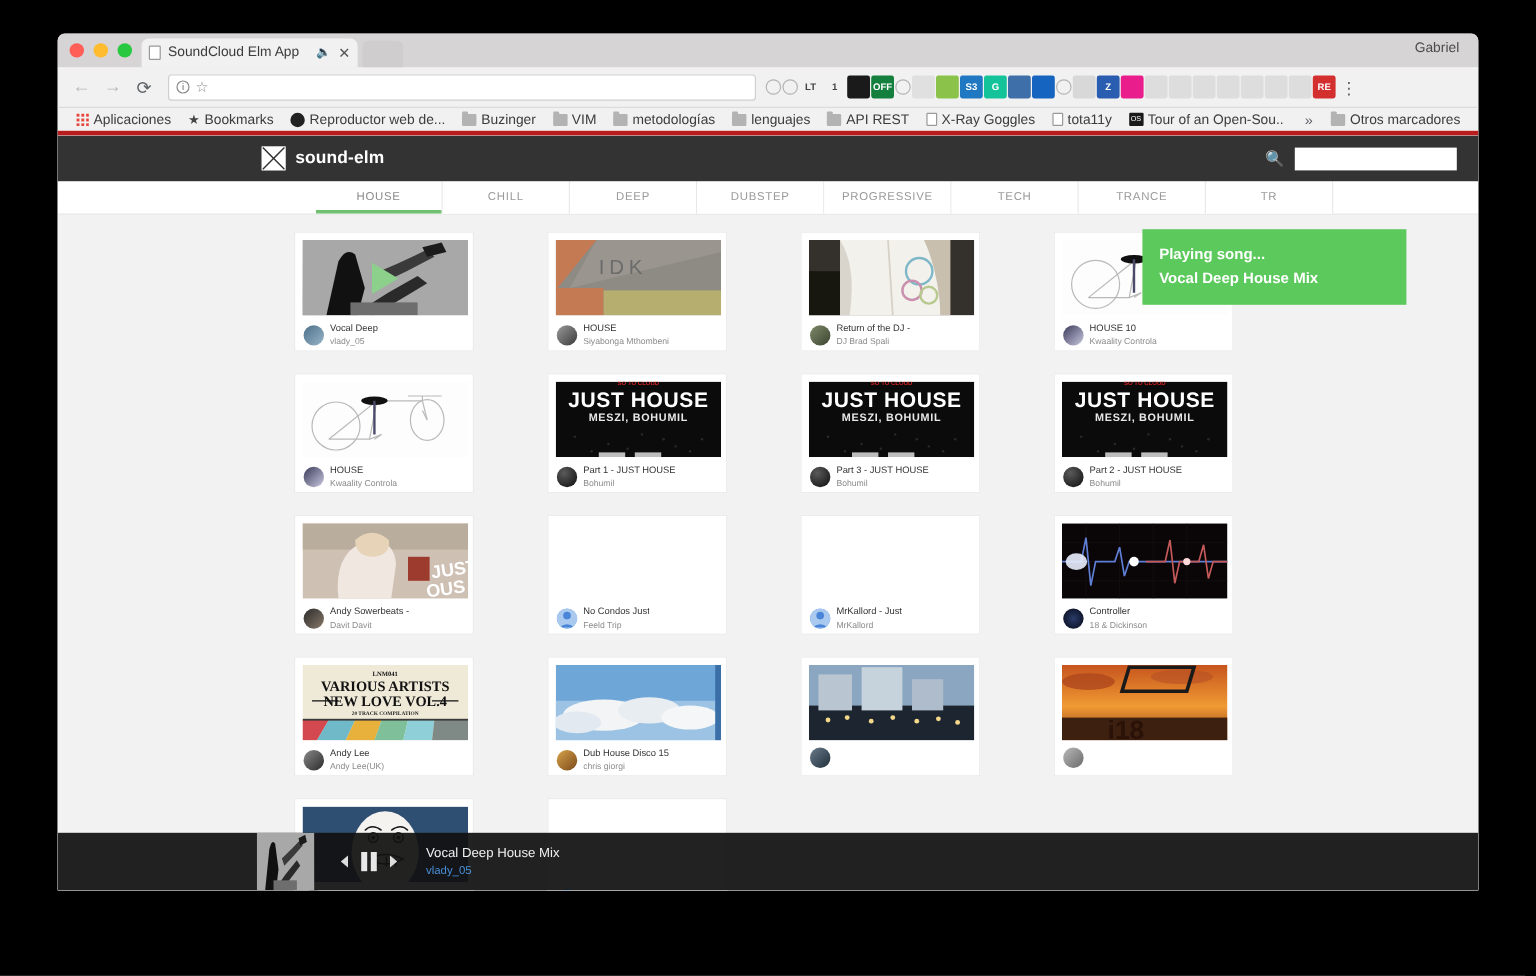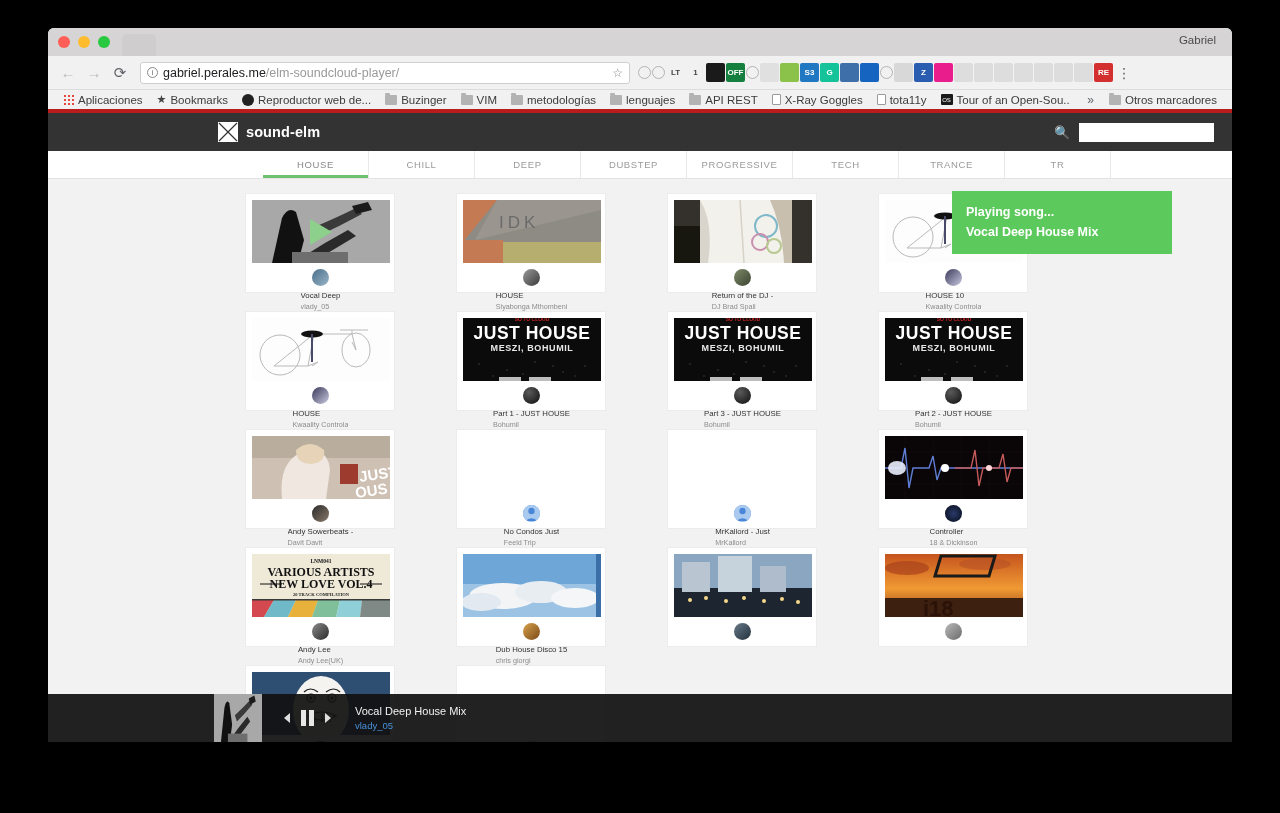--- a/index.html
+++ b/index.html
@@ -154,21 +154,21 @@
     width: 138px; height: 63px; position: relative; overflow: hidden; flex: 0 0 63px;
   }
   .card-art.blank { background: #fff; }
   .play-overlay {
     position: absolute; left: 50%; top: 50%; transform: translate(-50%,-50%);
     width: 0; height: 0;
     border-left: 22px solid #8cd08c;
     border-top: 13px solid transparent;
     border-bottom: 13px solid transparent;
   }
-  .card-meta { display: flex; align-items: center; gap: 5px; margin-top: 6px; padding-left: 1px; flex-direction: column; }
+  .card-meta { display: flex; align-items: center; gap: 5px; margin-top: 6px; padding-left: 1px; }
   .avatar { width: 17px; height: 17px; border-radius: 50%; flex: 0 0 17px; overflow: hidden; }
   .meta-text { overflow: hidden; }
   .track-title { font-size: 7.8px; color: #333; white-space: nowrap; overflow: hidden; line-height: 1.35; }
   .track-user { font-size: 7.2px; color: #8c8c8c; white-space: nowrap; overflow: hidden; line-height: 1.35; }
   
   #toast {
     position: absolute; right: 60px; top: 12px;
     width: 220px; height: 63px;
     background: #5cc95c; color: #fff;
     padding: 11px 14px; z-index: 30;
@@ -197,31 +197,36 @@
 <body>
 
 <div id="browser-window">
 
   <div id="tab-strip">
     <div class="traffic-lights">
       <span class="tl red"></span>
       <span class="tl yellow"></span>
       <span class="tl green"></span>
     </div>
+    <div class="browser-tab">
+      <span class="page-ico"></span>
+      <span class="tab-title">SoundCloud Elm App</span>
+      <span class="mute-ico">🔈</span>
+      <span class="tab-close">✕</span>
+    </div>
     <div class="browser-tab-ghost"></div>
     <span id="profile-name">Gabriel</span>
   </div>
 
   <div id="toolbar">
     <span class="nav-btn">←</span>
     <span class="nav-btn">→</span>
     <span class="nav-btn enabled">⟳</span>
     <div id="omnibox">
       <span class="info-ico">i</span>
-      <span id="url-text"><b>gabriel.perales.me</b><span>/elm-soundcloud-player/</span></span>
       <span class="star-ico">☆</span>
     </div>
     <div id="ext-strip">
         <span class="ext" style="background: transparent; border: 1.6px solid rgb(180, 180, 180); border-radius: 50%; width: 13px; height: 13px;"></span>
         <span class="ext" style="background: transparent; border: 1.6px solid rgb(180, 180, 180); border-radius: 50%; width: 13px; height: 13px;"></span>
         <span class="ext" style="background: transparent; color: rgb(68, 68, 68);">LT</span>
         <span class="ext" style="background: transparent; color: rgb(68, 68, 68);">1</span>
         <span class="ext" style="background: rgb(26, 26, 26);"></span>
         <span class="ext" style="background: #15803d; color: rgb(255, 255, 255);">OFF</span>
         <span class="ext" style="background: transparent; border: 1.6px solid rgb(180, 180, 180); border-radius: 50%; width: 13px; height: 13px;"></span>

